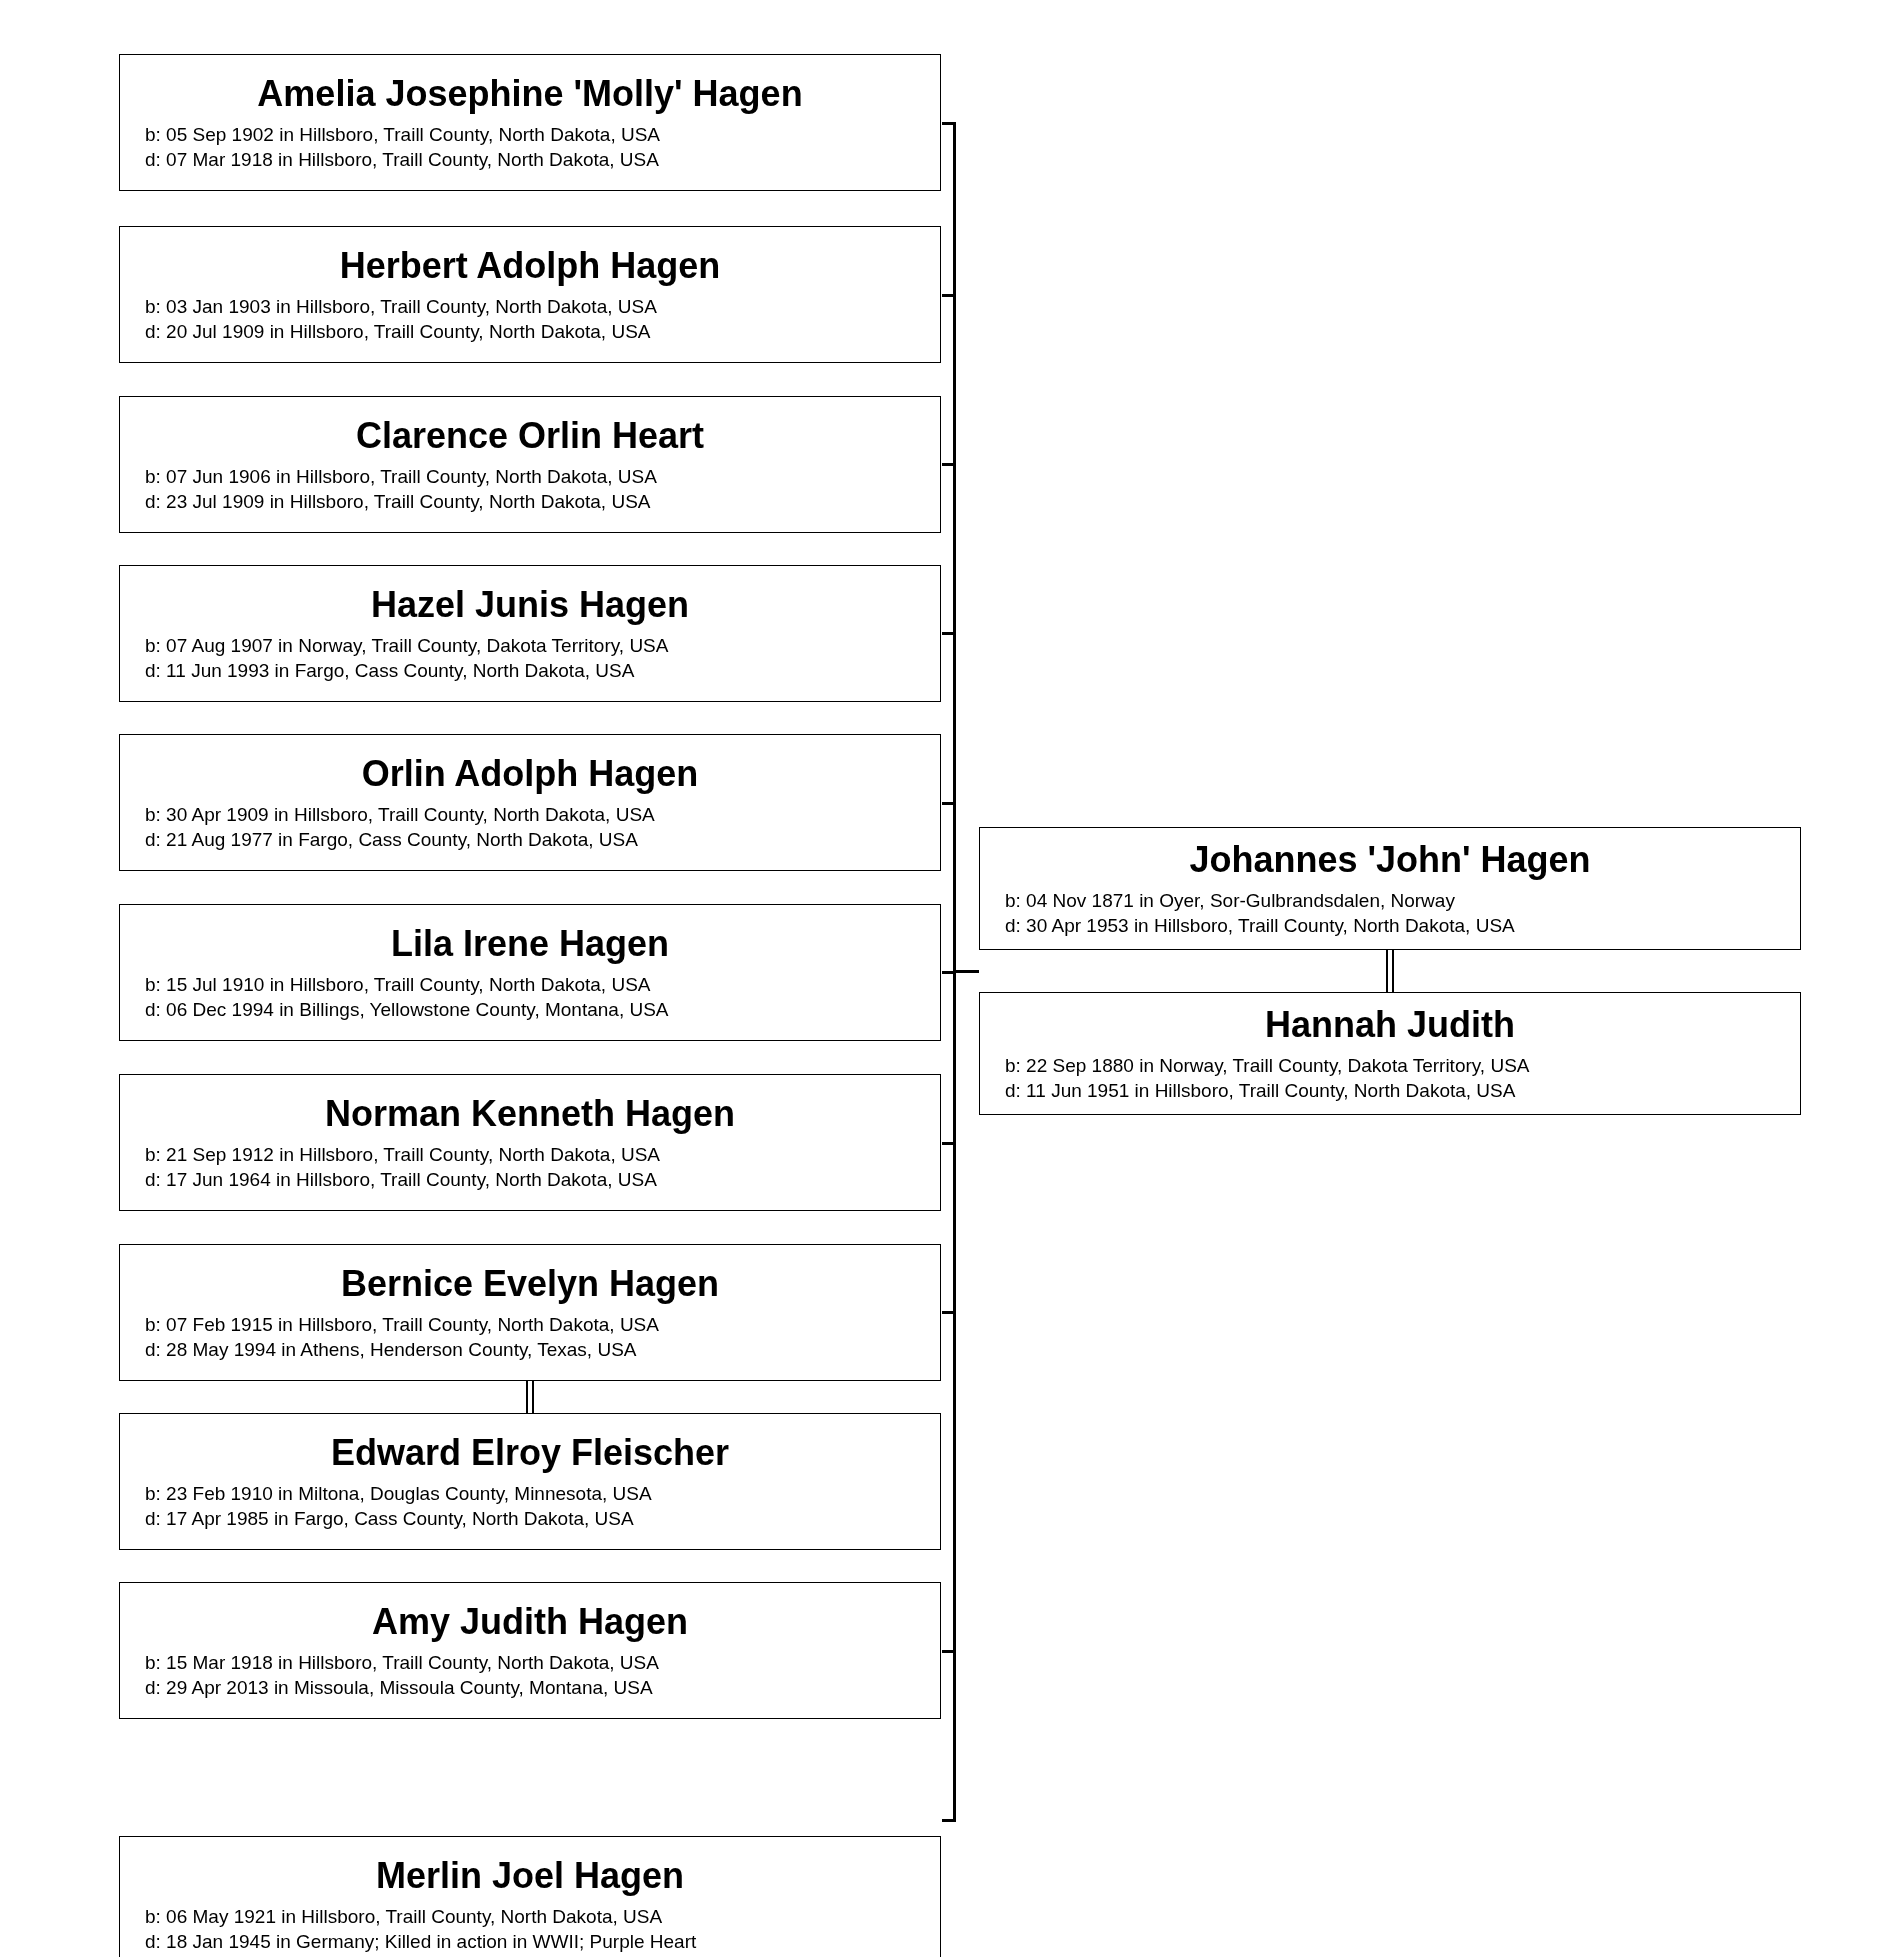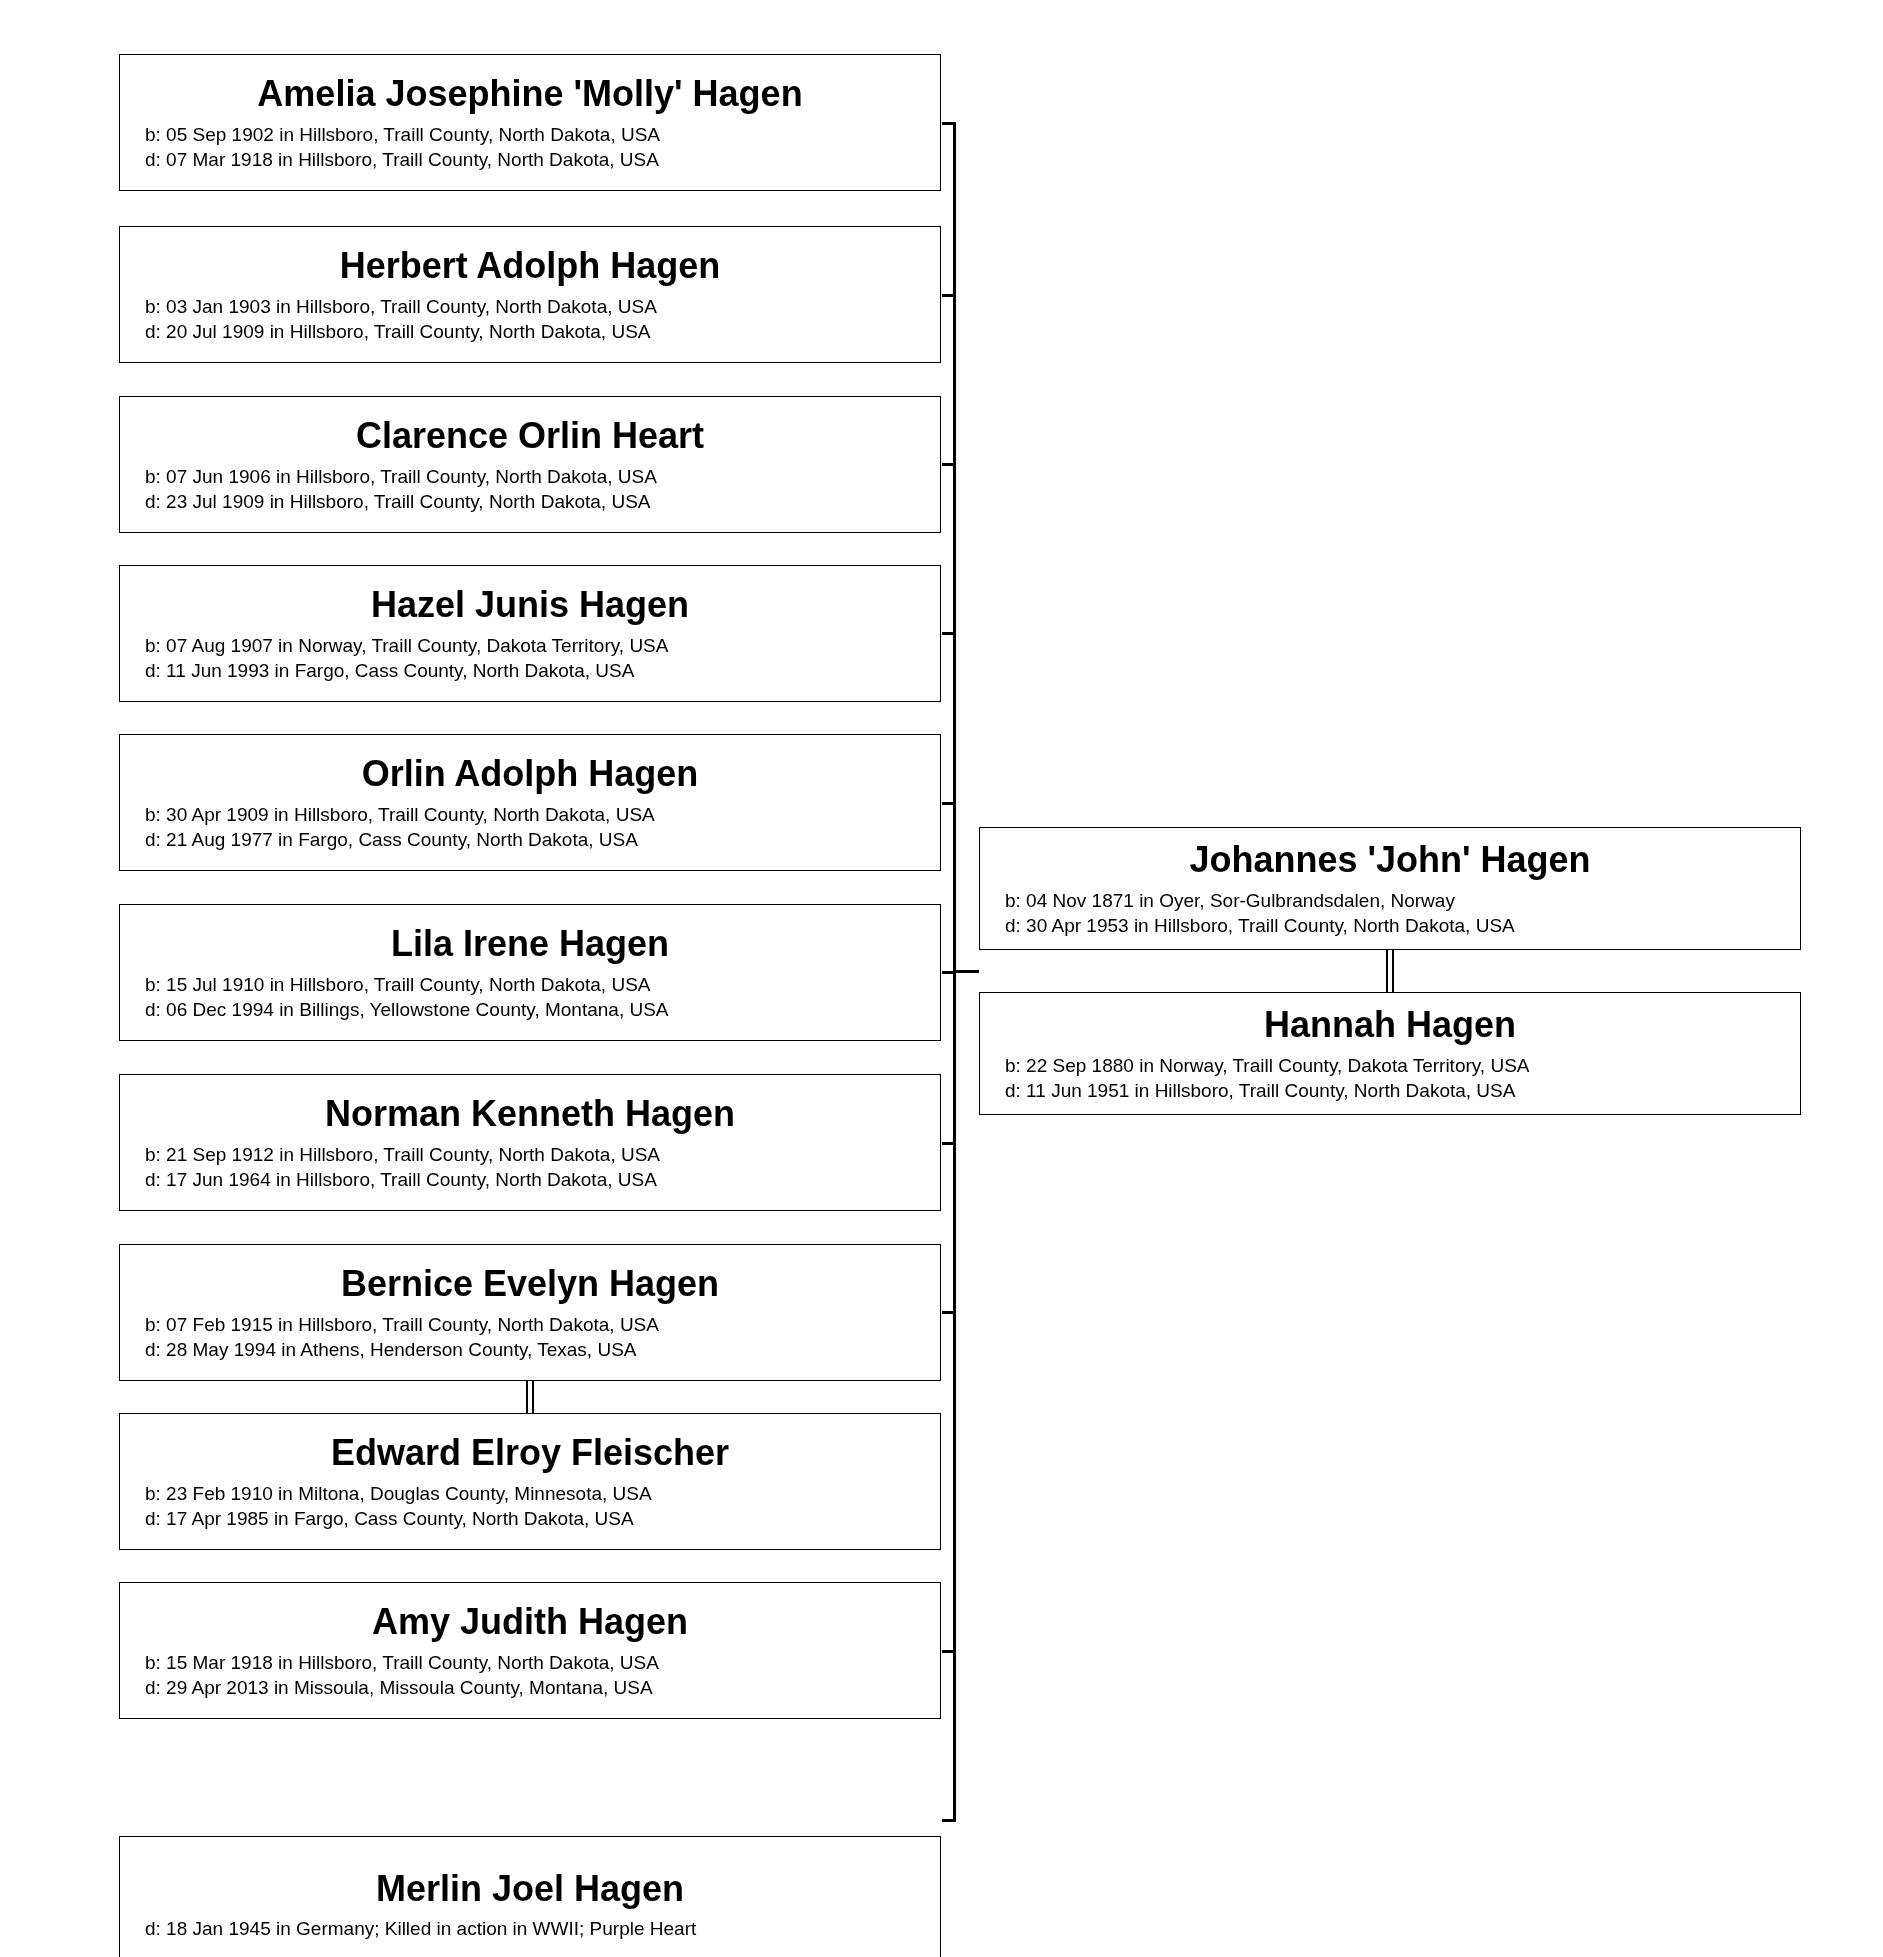--- a/index.html
+++ b/index.html
@@ -109,31 +109,32 @@
   </div>
 
   <div class="person-box child-box" style="top:1582px">
     <div class="person-name">Amy Judith Hagen</div>
     <div class="person-detail">b: 15 Mar 1918 in Hillsboro, Traill County, North Dakota, USA</div>
     <div class="person-detail">d: 29 Apr 2013 in Missoula, Missoula County, Montana, USA</div>
   </div>
 
   <div class="person-box child-box" style="top:1836px">
     <div class="person-name">Merlin Joel Hagen</div>
+    <div class="person-detail">b: 06 May 1921 in Hillsboro, Traill County, North Dakota, USA</div>
     <div class="person-detail">d: 18 Jan 1945 in Germany; Killed in action in WWII; Purple Heart</div>
   </div>
 
   <div class="person-box parent-box" style="top:827px">
     <div class="person-name">Johannes 'John' Hagen</div>
     <div class="person-detail">b: 04 Nov 1871 in Oyer, Sor-Gulbrandsdalen, Norway</div>
     <div class="person-detail">d: 30 Apr 1953 in Hillsboro, Traill County, North Dakota, USA</div>
   </div>
 
   <div class="person-box parent-box" style="top:992px">
-    <div class="person-name">Hannah Hagen</div>
+    <div class="person-name">Hannah Judith</div>
     <div class="person-detail">b: 22 Sep 1880 in Norway, Traill County, Dakota Territory, USA</div>
     <div class="person-detail">d: 11 Jun 1951 in Hillsboro, Traill County, North Dakota, USA</div>
   </div>
 
   <div class="line" style="left:953px; top:122px; width:2.5px; height:1700px"></div>
 
   <div class="line" style="left:942px; top:122px;  width:13px; height:2.5px"></div>
   <div class="line" style="left:942px; top:294px;  width:13px; height:2.5px"></div>
   <div class="line" style="left:942px; top:463px;  width:13px; height:2.5px"></div>
   <div class="line" style="left:942px; top:632px;  width:13px; height:2.5px"></div>

